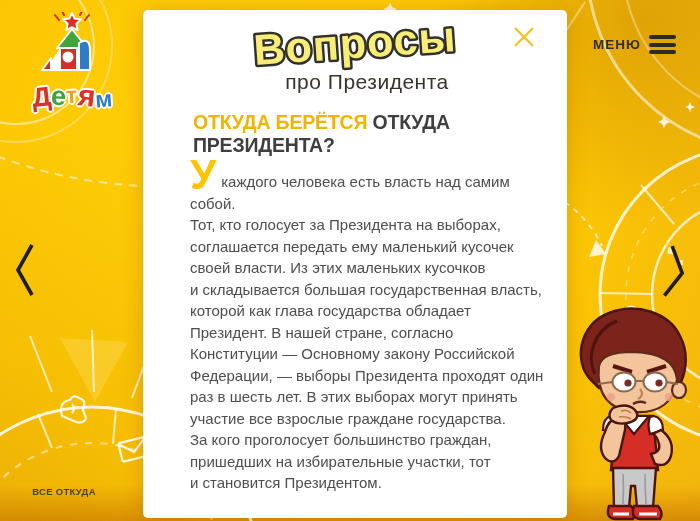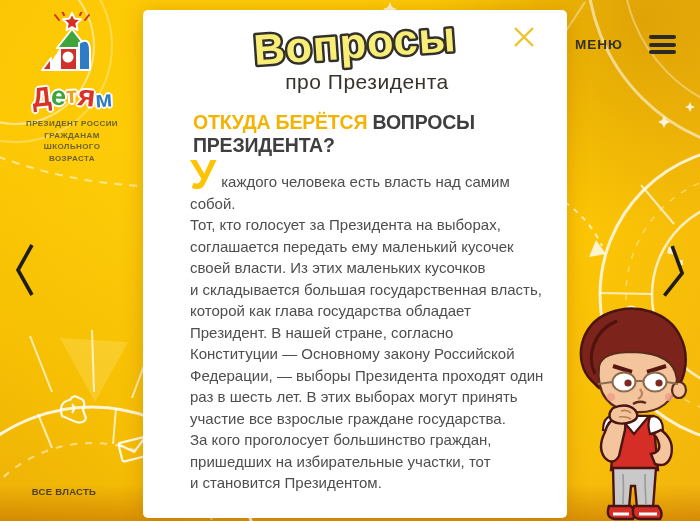--- a/index.html
+++ b/index.html
@@ -28,21 +28,21 @@
     color:#6d6130;letter-spacing:.4px;white-space:pre-line;}
 
   .nav-arrow{position:absolute;z-index:2;background:none;border:none;padding:4px;cursor:pointer;}
   .nav-prev{left:10px;top:238px;}
   .nav-next{left:660px;top:240px;transform:rotate(9deg);}
 
   .all-questions{position:absolute;left:16px;top:486px;width:96px;z-index:2;text-align:center;
     font-size:9.5px;font-weight:bold;color:#4a432c;letter-spacing:.3px;cursor:pointer;}
 
   
-  .menu-btn{position:absolute;top:33px;right:22px;z-index:2;display:flex;align-items:center;gap:26px;
+  .menu-btn{position:absolute;top:33px;right:22px;z-index:2;display:flex;align-items:center;gap:8px;
     background:none;border:none;cursor:pointer;padding:2px;}
   .menu-label{font-size:13.5px;font-weight:bold;color:#32302a;letter-spacing:1px;
     font-family:"Liberation Sans",sans-serif;}
   .menu-icon{display:flex;flex-direction:column;gap:3.5px;}
   .menu-icon span{display:block;width:27px;height:4px;background:#2b2b24;border-radius:2px;}
 
   
   .card{position:absolute;left:143px;top:10px;width:424px;height:508px;background:#fff;
     border-radius:5px;z-index:3;box-shadow:0 2px 20px rgba(165,92,0,.35);}
   .close-btn{position:absolute;top:14px;right:30px;background:none;border:none;cursor:pointer;padding:2px;}
@@ -139,37 +139,34 @@
       <path d="M42,1 l2.6,5.4 6.4,.9 -4.6,4.5 1.1,6.3 -5.5,-3 -5.5,3 1.1,-6.3 -4.6,-4.5 6.4,-.9 z" fill="#d2302a"></path>
       <path d="M42,17 L27,36 L57,36 Z" fill="#3fa43b"></path>
       <path d="M30,36 h17 v22 h-17 z" fill="#d2302a"></path>
       <path d="M49,31 q11,-7 11,8 v19 h-11 z" fill="#2e7cc3"></path>
       <circle cx="38" cy="45" r="4.5" fill="#fff"></circle>
       <path d="M17,58 L30,38 L30,58 Z" fill="#fff"></path>
       <path d="M12,58 L21,46 L21,58 Z" fill="#d2302a"></path>
     </g>
   </svg>
   <div class="logo-word"><span class="logo-ch logo-ch0" style="color: rgb(217, 51, 39);">Д</span><span class="logo-ch logo-ch1" style="color: rgb(63, 164, 59);">е</span><span class="logo-ch logo-ch2" style="color: rgb(240, 160, 30);">т</span><span class="logo-ch logo-ch3" style="color: rgb(217, 51, 39);">я</span><span class="logo-ch logo-ch4" style="color: rgb(46, 124, 195);">м</span></div>
-  <div class="logo-tagline">ПРЕЗИДЕНТ РОССИИ
-ГРАЖДАНАМ ШКОЛЬНОГО
-ВОЗРАСТА</div>
 </div>
 
 <button class="nav-arrow nav-prev">
   <svg width="22" height="56" viewBox="0 0 22 56">
     <polyline points="18,3 4,28 18,53" fill="none" stroke="#1e1d1b" stroke-width="3.6"></polyline>
   </svg>
 </button>
 <button class="nav-arrow nav-next">
   <svg width="22" height="56" viewBox="0 0 22 56">
     <polyline points="4,3 18,28 4,53" fill="none" stroke="#1e1d1b" stroke-width="3.6"></polyline>
   </svg>
 </button>
 
-<div class="all-questions">ВСЕ ВЛАСТЬ</div>
+<div class="all-questions">ВСЕ ОТКУДА</div>
 
 <button class="menu-btn">
   <span class="menu-label">МЕНЮ</span>
   <span class="menu-icon">
       <span></span>
       <span></span>
       <span></span>
     </span>
 </button>
 
@@ -185,21 +182,21 @@
 
   <div class="title-wrap">
     <svg class="title-svg" width="300" height="62" viewBox="0 0 300 62">
       <text class="title-text title-halo" x="150" y="44" text-anchor="middle" transform="rotate(-4 150 32)">Вопросы</text>
       <text class="title-text" x="150" y="44" text-anchor="middle" transform="rotate(-4 150 32)">Вопросы</text>
     </svg>
     <div class="card-subtitle">про Президента</div>
   </div>
 
   <h1 class="question-heading" style="margin-bottom:0;">
-    <span class="q-hl">ОТКУДА БЕРЁТСЯ</span><span class="q-rest"> ВОПРОСЫ ПРЕЗИДЕНТА?</span>
+    <span class="q-hl">ОТКУДА БЕРЁТСЯ</span><span class="q-rest"> ОТКУДА ПРЕЗИДЕНТА?</span>
   </h1>
 
   <p class="answer">
     <span class="bigcap">У</span><span class="answer-text">каждого человека есть власть над самим собой.
 Тот, кто голосует за Президента на выборах,
 соглашается передать ему маленький кусочек
 своей власти. Из этих маленьких кусочков
 и складывается большая государственная власть,
 которой как глава государства обладает
 Президент. В нашей стране, согласно

